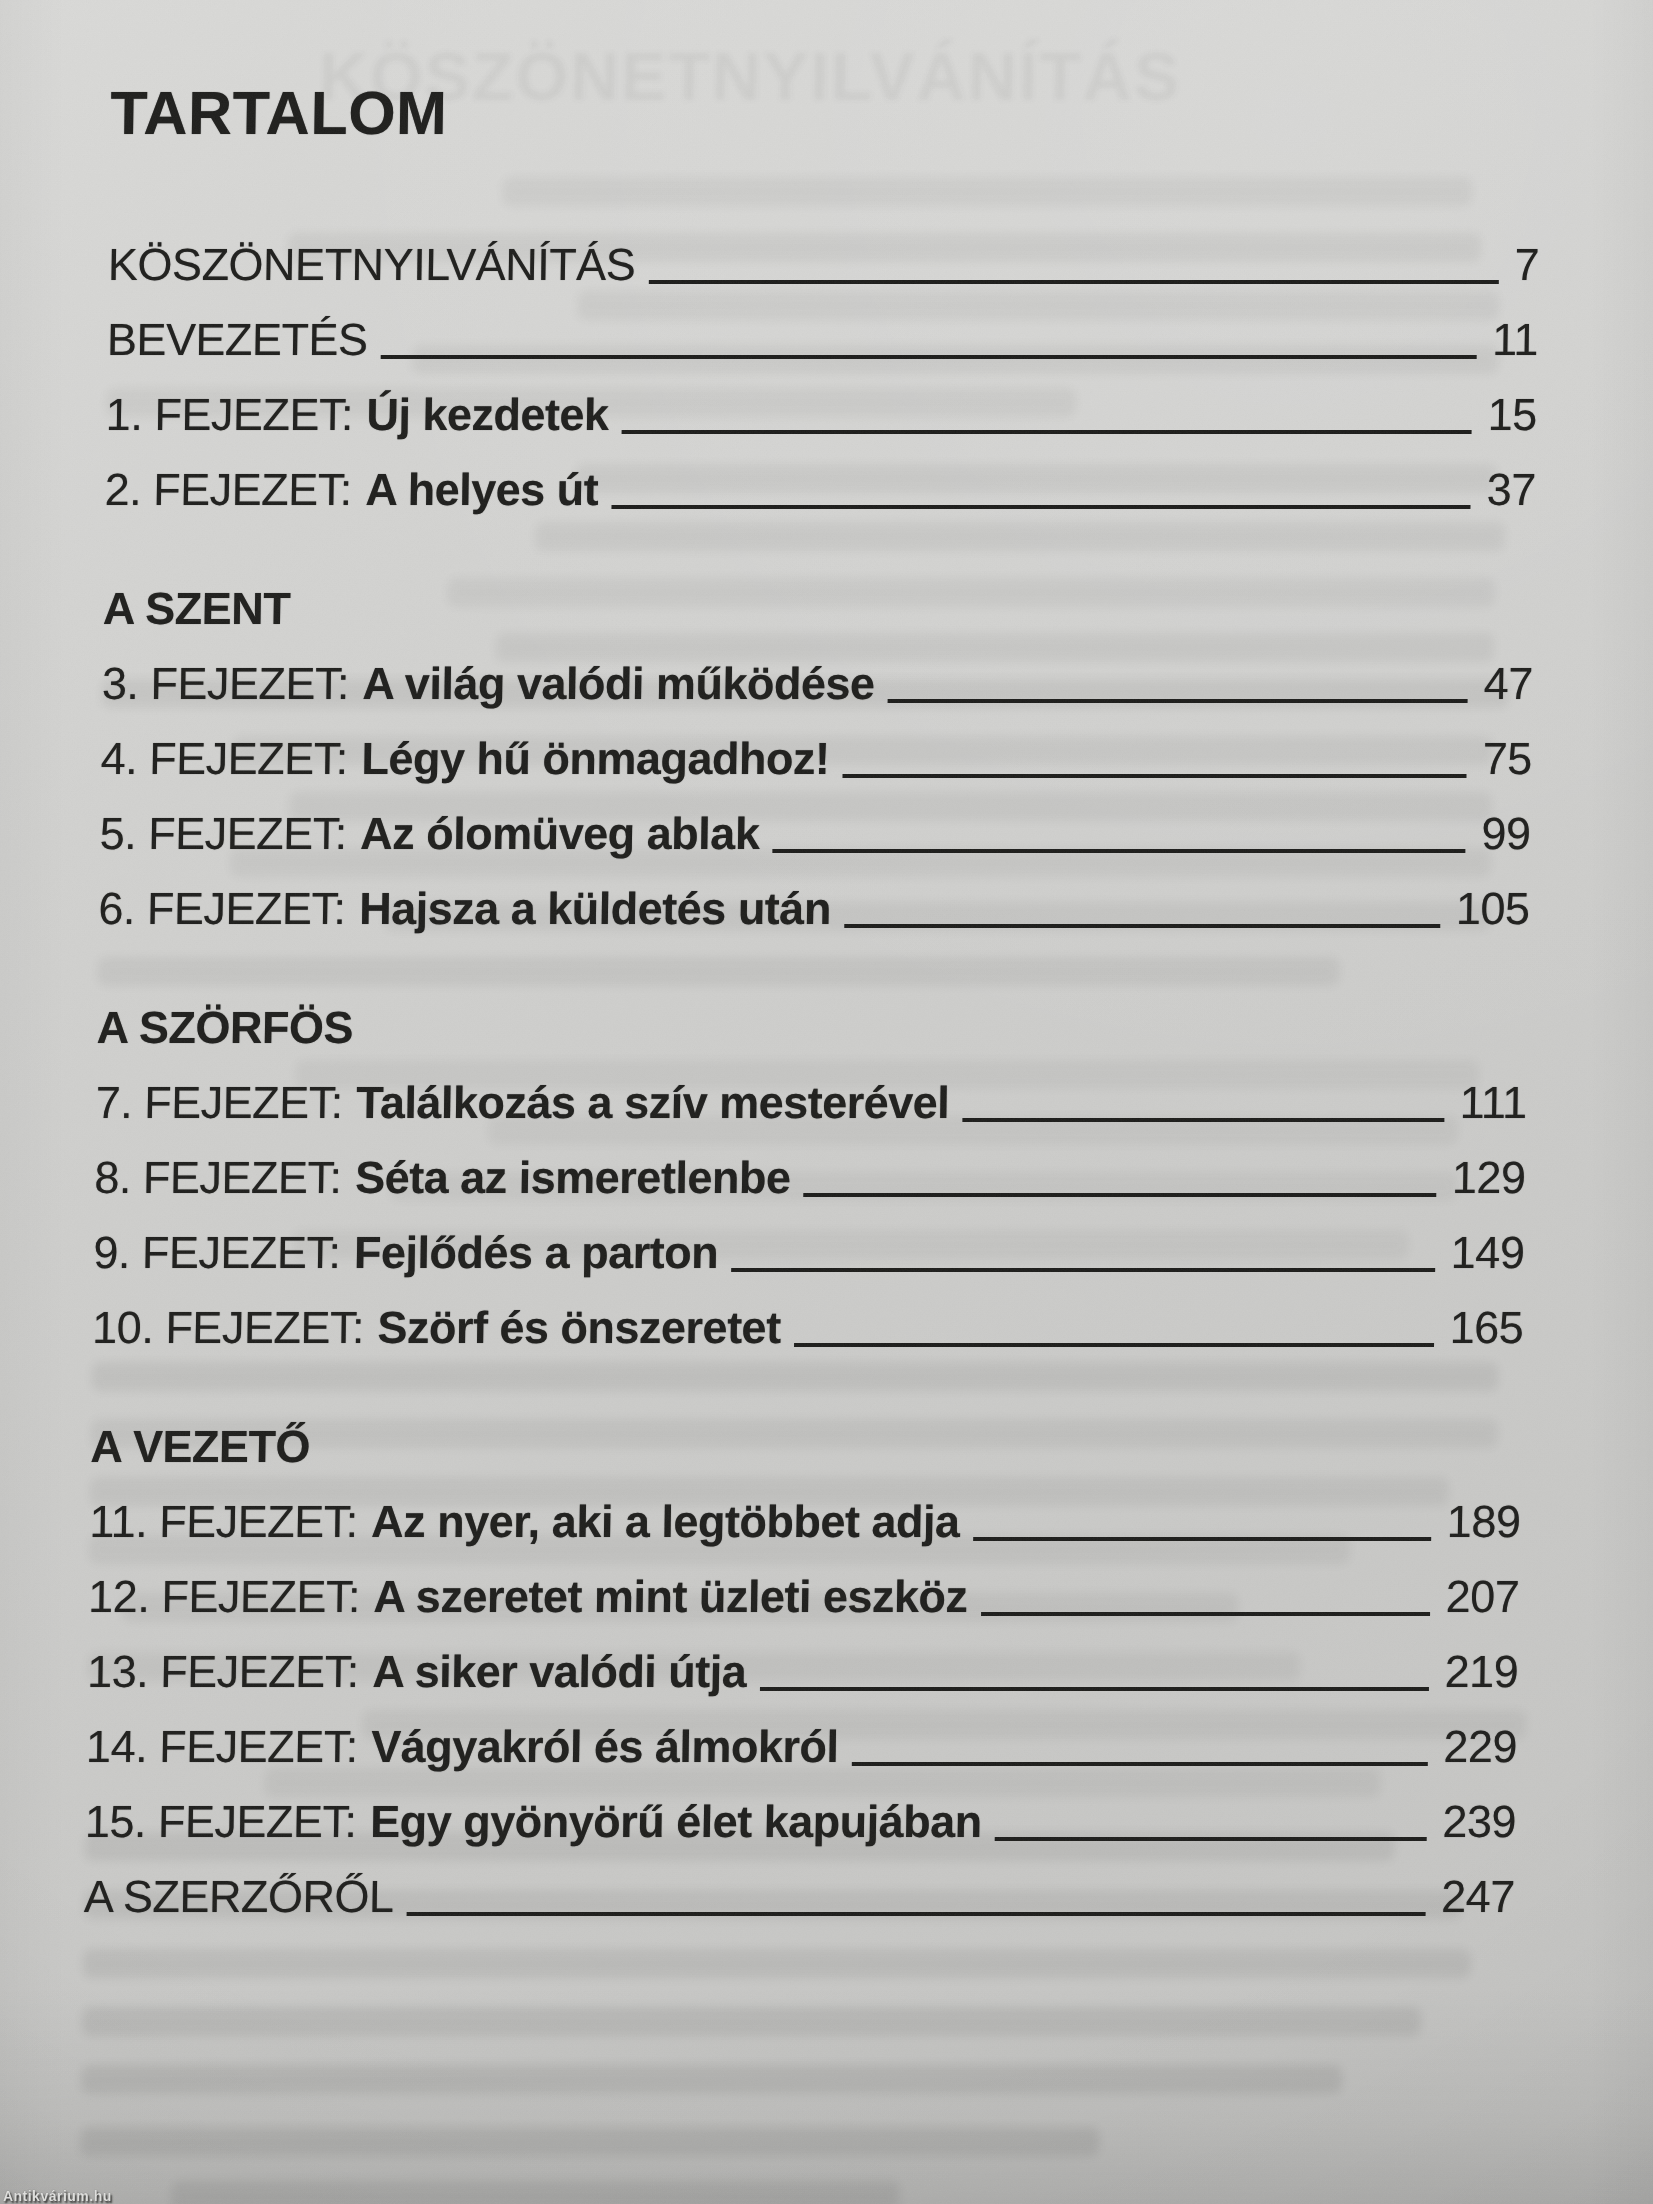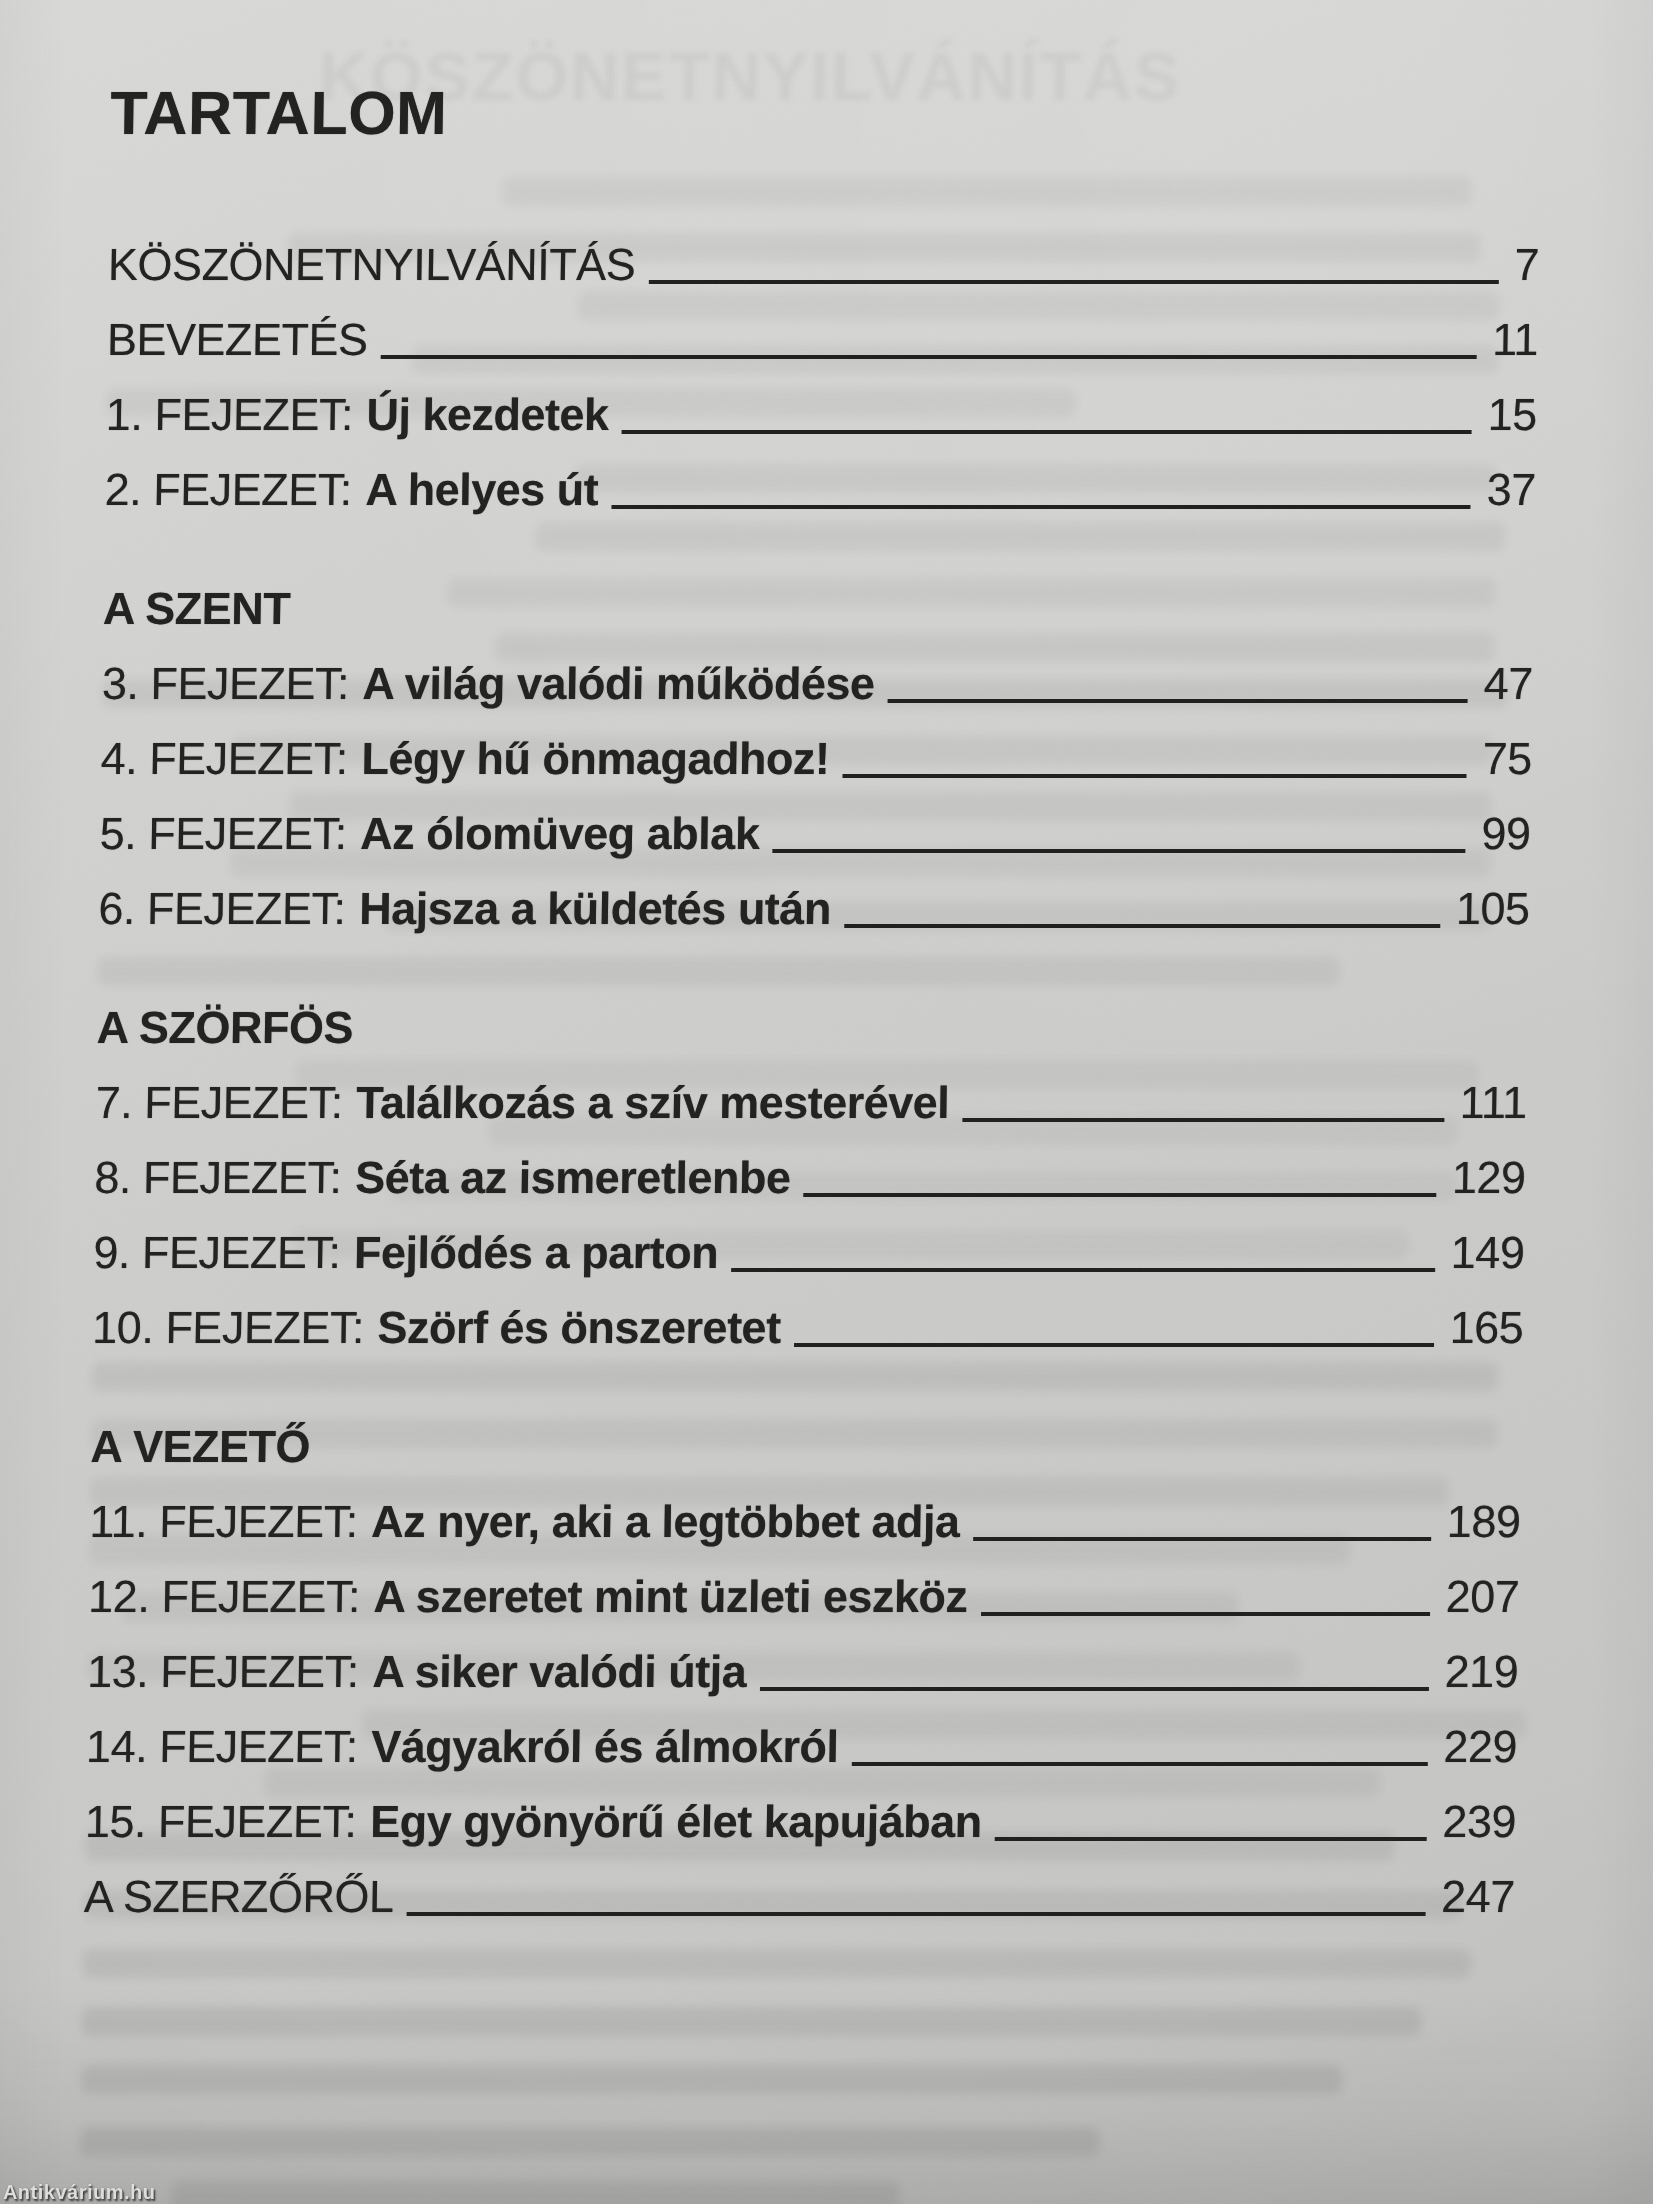--- a/index.html
+++ b/index.html
@@ -62,21 +62,21 @@
   .vignette{
     position:absolute;inset:0;z-index:3;pointer-events:none;
     background:
       linear-gradient(to bottom, rgba(0,0,0,0) 90%, rgba(0,0,0,0.05) 96%, rgba(0,0,0,0.12) 100%),
       linear-gradient(to right, rgba(0,0,0,0.03) 0%, rgba(0,0,0,0) 4%, rgba(0,0,0,0) 96%, rgba(0,0,0,0.03) 100%),
       radial-gradient(ellipse 120% 90% at 45% 38%, rgba(0,0,0,0) 62%, rgba(0,0,0,0.06) 100%);
   }
   .grain{position:absolute;inset:0;width:100%;height:100%;z-index:4;pointer-events:none;opacity:0.55;}
   .watermark{
     position:absolute;left:2.9px;bottom:1px;z-index:5;
-    font-size:20px;font-weight:700;letter-spacing:0.5px;
+    font-size:14px;font-weight:700;letter-spacing:0.5px;
     color:#dededc;
     text-shadow:1.5px 1.5px 1.9px rgba(45,45,43,0.9), 0 0 1px rgba(70,70,68,0.7);
   }
 </style>
 </head>
 <body>
 
 <div class="photo">
   <div class="skew">
 

